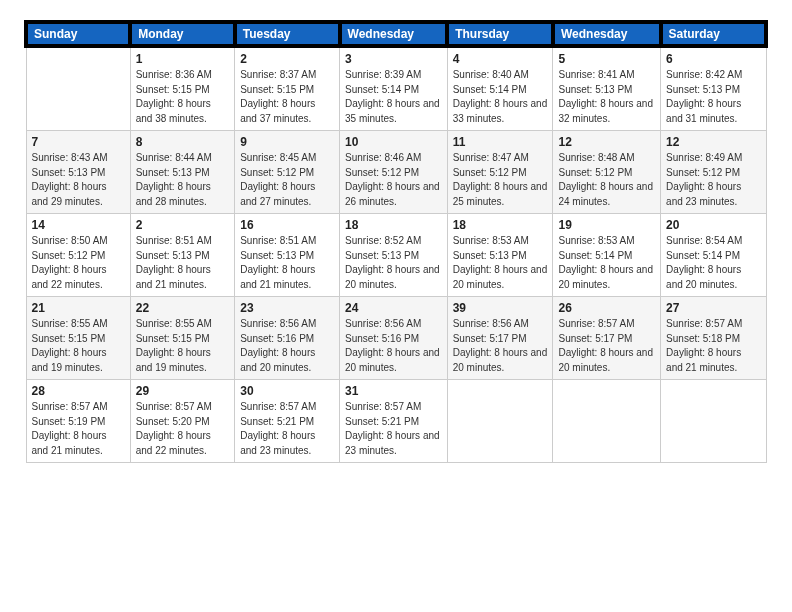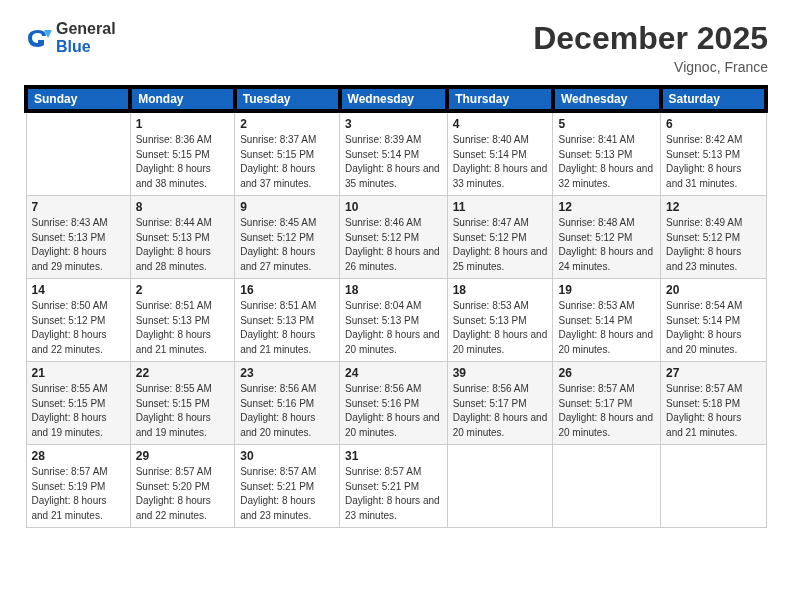--- a/index.html
+++ b/index.html
@@ -97,37 +97,20 @@
       line-height: 1.45;
     }
     .empty-cell {
       background: #fff !important;
     }
   </style>
 </head>
 <body>
 
 <div class="page">
-  <div class="header">
-    <div class="logo">
-      <svg class="logo-icon" viewBox="0 0 28 28">
-        <rect x="0" y="0" width="28" height="28" fill="transparent"></rect>
-        <path d="M4 14 Q4 6 14 6 Q22 6 22 12 L18 12 Q18 9 14 9 Q8 9 8 14 Q8 19 14 19 L14 16 L20 16 L20 21 Q17 23 14 23 Q4 23 4 14Z" fill="#1565c0"></path>
-        <path d="M20 6 L28 6 L24 14 Z" fill="#42a5f5"></path>
-      </svg>
-      <div class="logo-text">
-        <span class="logo-general">General</span>
-        <span class="logo-blue">Blue</span>
-      </div>
-    </div>
-    <div class="title-block">
-      <div class="month-title">December 2025</div>
-      <div class="location">Vignoc, France</div>
-    </div>
-  </div>
 
   <table class="calendar">
     <thead>
       <tr>
         <th>Sunday</th>
         <th>Monday</th>
         <th>Tuesday</th>
         <th>Wednesday</th>
         <th>Thursday</th>
         <th>Wednesday</th>
@@ -265,21 +248,21 @@
           <span class="day-num">16</span>
           <div class="day-info">
             <span>Sunrise: 8:51 AM</span><br>
             <span>Sunset: 5:13 PM</span><br>
             <span>Daylight: 8 hours and 21 minutes.</span>
           </div>
         </td>
           <td>
           <span class="day-num">18</span>
           <div class="day-info">
-            <span>Sunrise: 8:04 AM</span><br>
+            <span>Sunrise: 8:52 AM</span><br>
             <span>Sunset: 5:13 PM</span><br>
             <span>Daylight: 8 hours and 20 minutes.</span>
           </div>
         </td>
           <td>
           <span class="day-num">18</span>
           <div class="day-info">
             <span>Sunrise: 8:53 AM</span><br>
             <span>Sunset: 5:13 PM</span><br>
             <span>Daylight: 8 hours and 20 minutes.</span>

